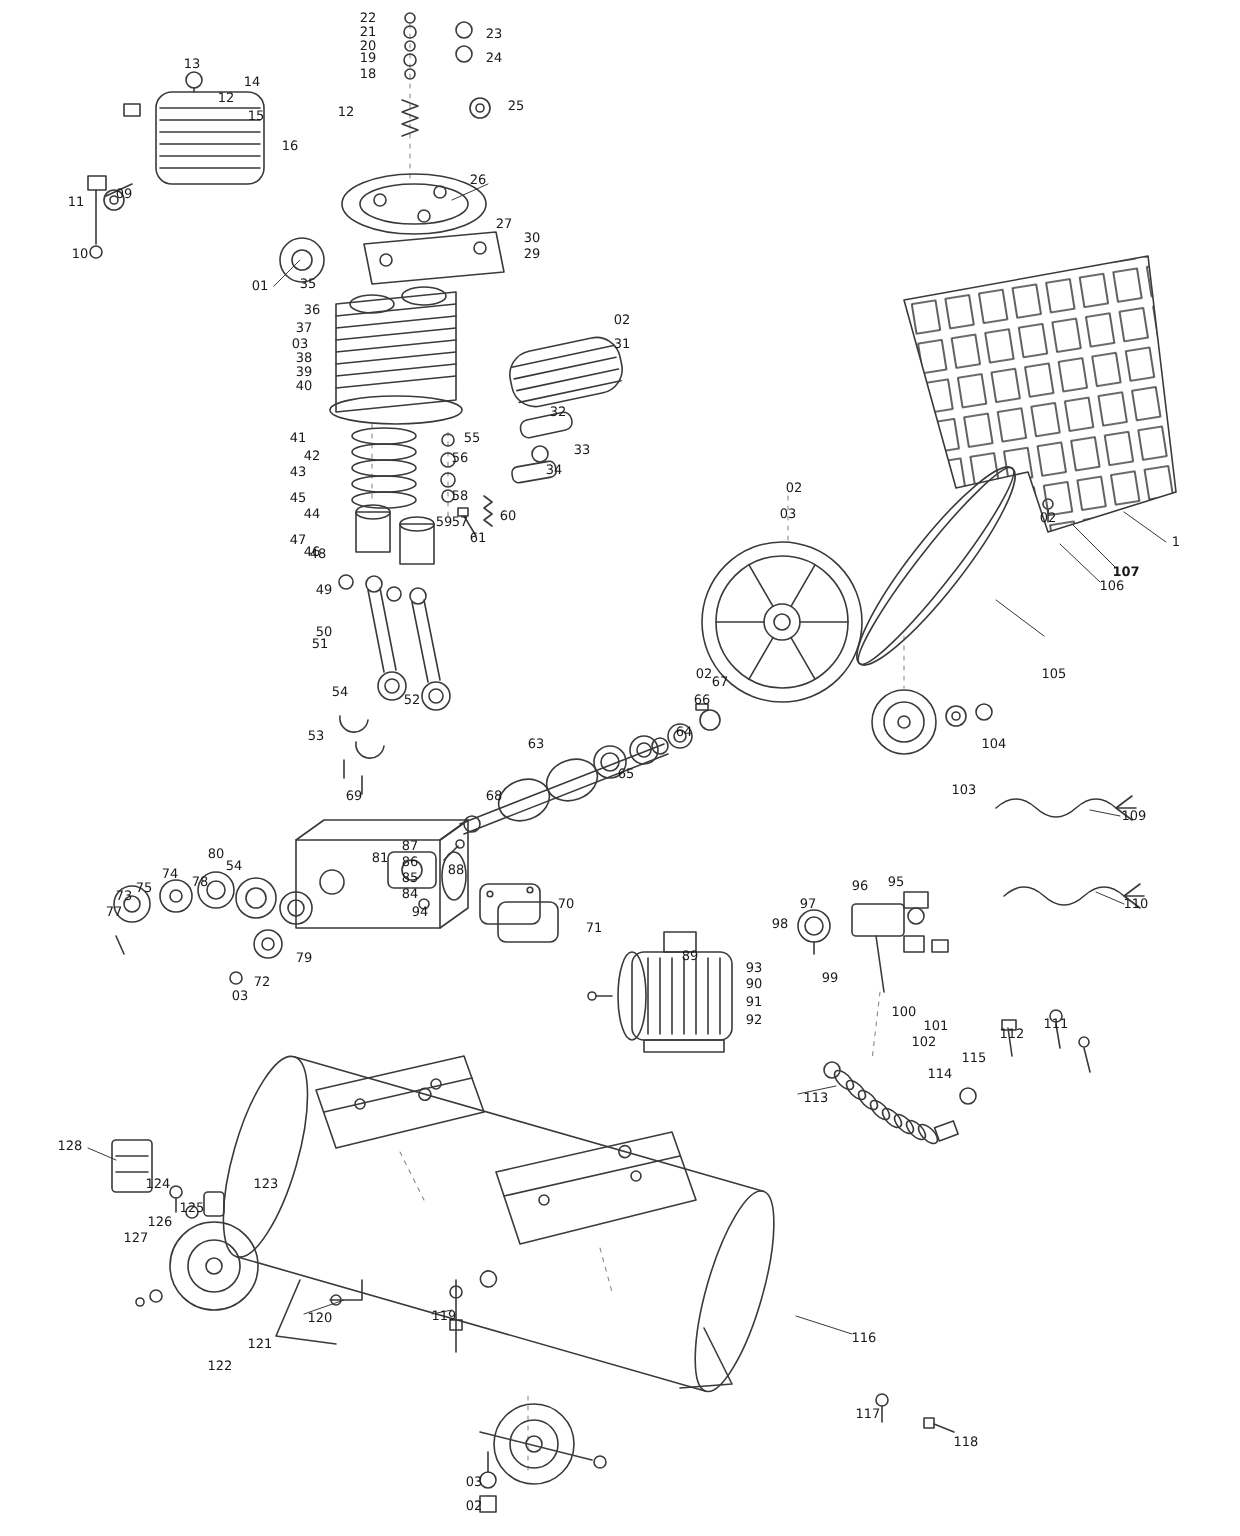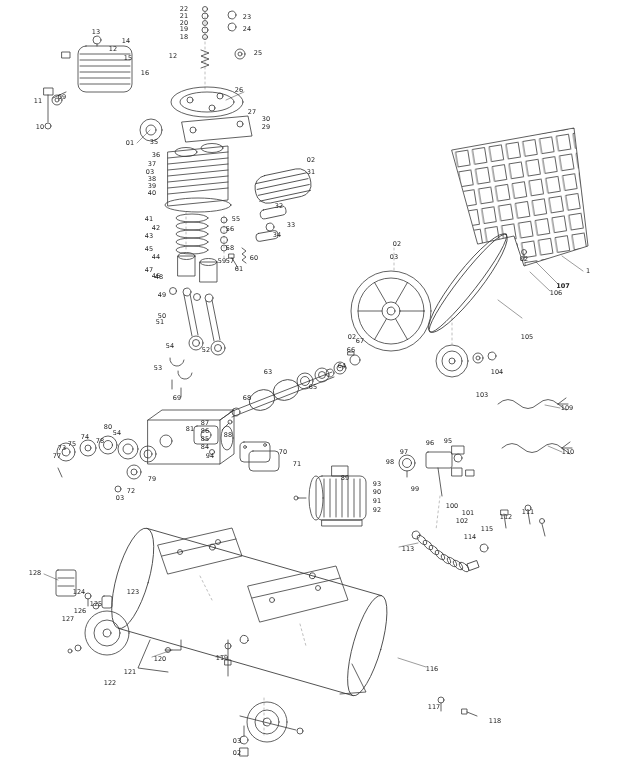--- a/index.html
+++ b/index.html
@@ -474,21 +474,21 @@
       <span class="callout" style="left: 563px; top: 286px; font-weight: bold;">107</span>
       <span class="callout" style="left: 567px; top: 408px;">109</span>
       <span class="callout" style="left: 568px; top: 452px;">110</span>
       <span class="callout" style="left: 528px; top: 512px;">111</span>
       <span class="callout" style="left: 506px; top: 517px;">112</span>
       <span class="callout" style="left: 408px; top: 549px;">113</span>
       <span class="callout" style="left: 470px; top: 537px;">114</span>
       <span class="callout" style="left: 487px; top: 529px;">115</span>
       <span class="callout" style="left: 432px; top: 669px;">116</span>
       <span class="callout" style="left: 434px; top: 707px;">117</span>
-      <span class="callout" style="left: 495px; top: 721px;">118</span>
+      <span class="callout" style="left: 483px; top: 721px;">118</span>
       <span class="callout" style="left: 222px; top: 658px;">119</span>
       <span class="callout" style="left: 160px; top: 659px;">120</span>
       <span class="callout" style="left: 130px; top: 672px;">121</span>
       <span class="callout" style="left: 110px; top: 683px;">122</span>
       <span class="callout" style="left: 133px; top: 592px;">123</span>
       <span class="callout" style="left: 79px; top: 592px;">124</span>
       <span class="callout" style="left: 96px; top: 604px;">125</span>
       <span class="callout" style="left: 80px; top: 611px;">126</span>
       <span class="callout" style="left: 68px; top: 619px;">127</span>
       <span class="callout" style="left: 35px; top: 573px;">128</span>

